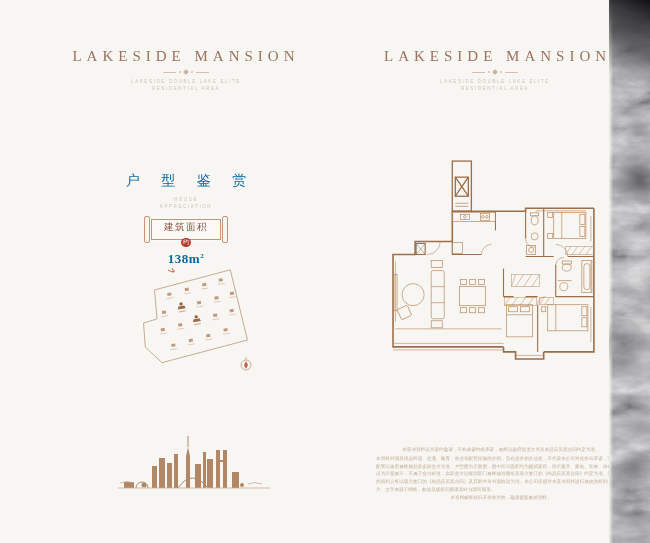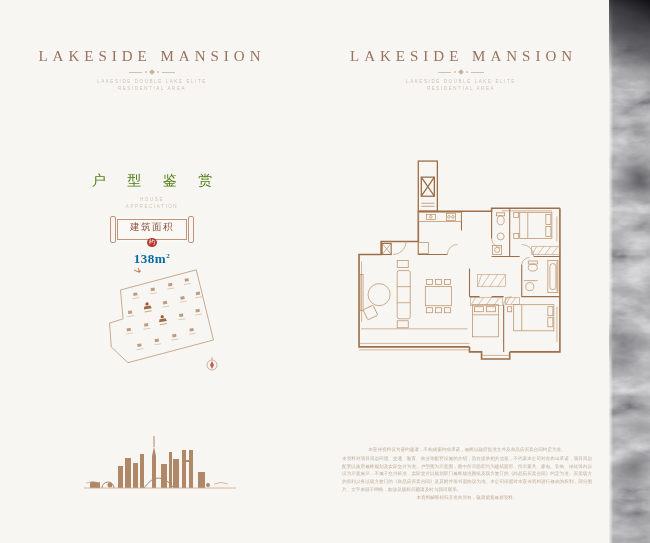--- a/index.html
+++ b/index.html
@@ -1,30 +1,30 @@
 <!DOCTYPE html>
 <html><head>
 <meta charset="utf-8">
 <style>
   html,body{margin:0;padding:0;background:#eceae7;}
   #canvas{position:relative;width:650px;height:543px;background:#f7f6f3;overflow:hidden;
           font-family:"Liberation Serif","DejaVu Serif",serif;}
-  .abs{position:absolute;}
+  .abs{position:absolute;margin-left:34px;}
 
   
   .brand{text-align:center;color:#9a7260;}
   .brand-title{font-size:15px;letter-spacing:5px;color:#9a7260;white-space:nowrap;}
   .ornament{display:flex;align-items:center;justify-content:center;gap:3px;margin:5px auto 4px auto;}
   .orn-line{width:13px;height:1px;background:#cfc0b1;}
   .orn-dot{width:2px;height:2px;border-radius:50%;background:#cfc0b1;}
   .orn-diamond{width:4px;height:4px;background:#c4b2a0;transform:rotate(45deg);}
   .brand-sub{font-size:4.5px;letter-spacing:1.6px;color:#cdc3b6;line-height:7px;font-family:"Liberation Sans",sans-serif;}
 
   
-  .section-title{font-size:14px;letter-spacing:9px;color:#4d7c0f;text-align:center;text-indent:9px;}
+  .section-title{font-size:14px;letter-spacing:9px;color:#0369a1;text-align:center;text-indent:9px;}
   .section-sub{font-size:4.5px;letter-spacing:1.6px;color:#cdc3b6;line-height:7px;text-align:center;
                font-family:"Liberation Sans",sans-serif;margin-top:6px;}
 
   
   .badge-wrap{display:flex;justify-content:center;}
   .scroll-badge{position:relative;display:flex;align-items:center;gap:4px;height:17px;
                 padding:1px 12px;border:1px solid #c09579;background:#faf9f6;
                 box-shadow:0 0 0 2px #faf9f6;flex-direction:column;}
   .scroll-badge:before,.scroll-badge:after{content:"";position:absolute;top:-4px;width:4px;height:25px;
                 border:1px solid #c09579;border-radius:2px;background:#f7f6f3;}

